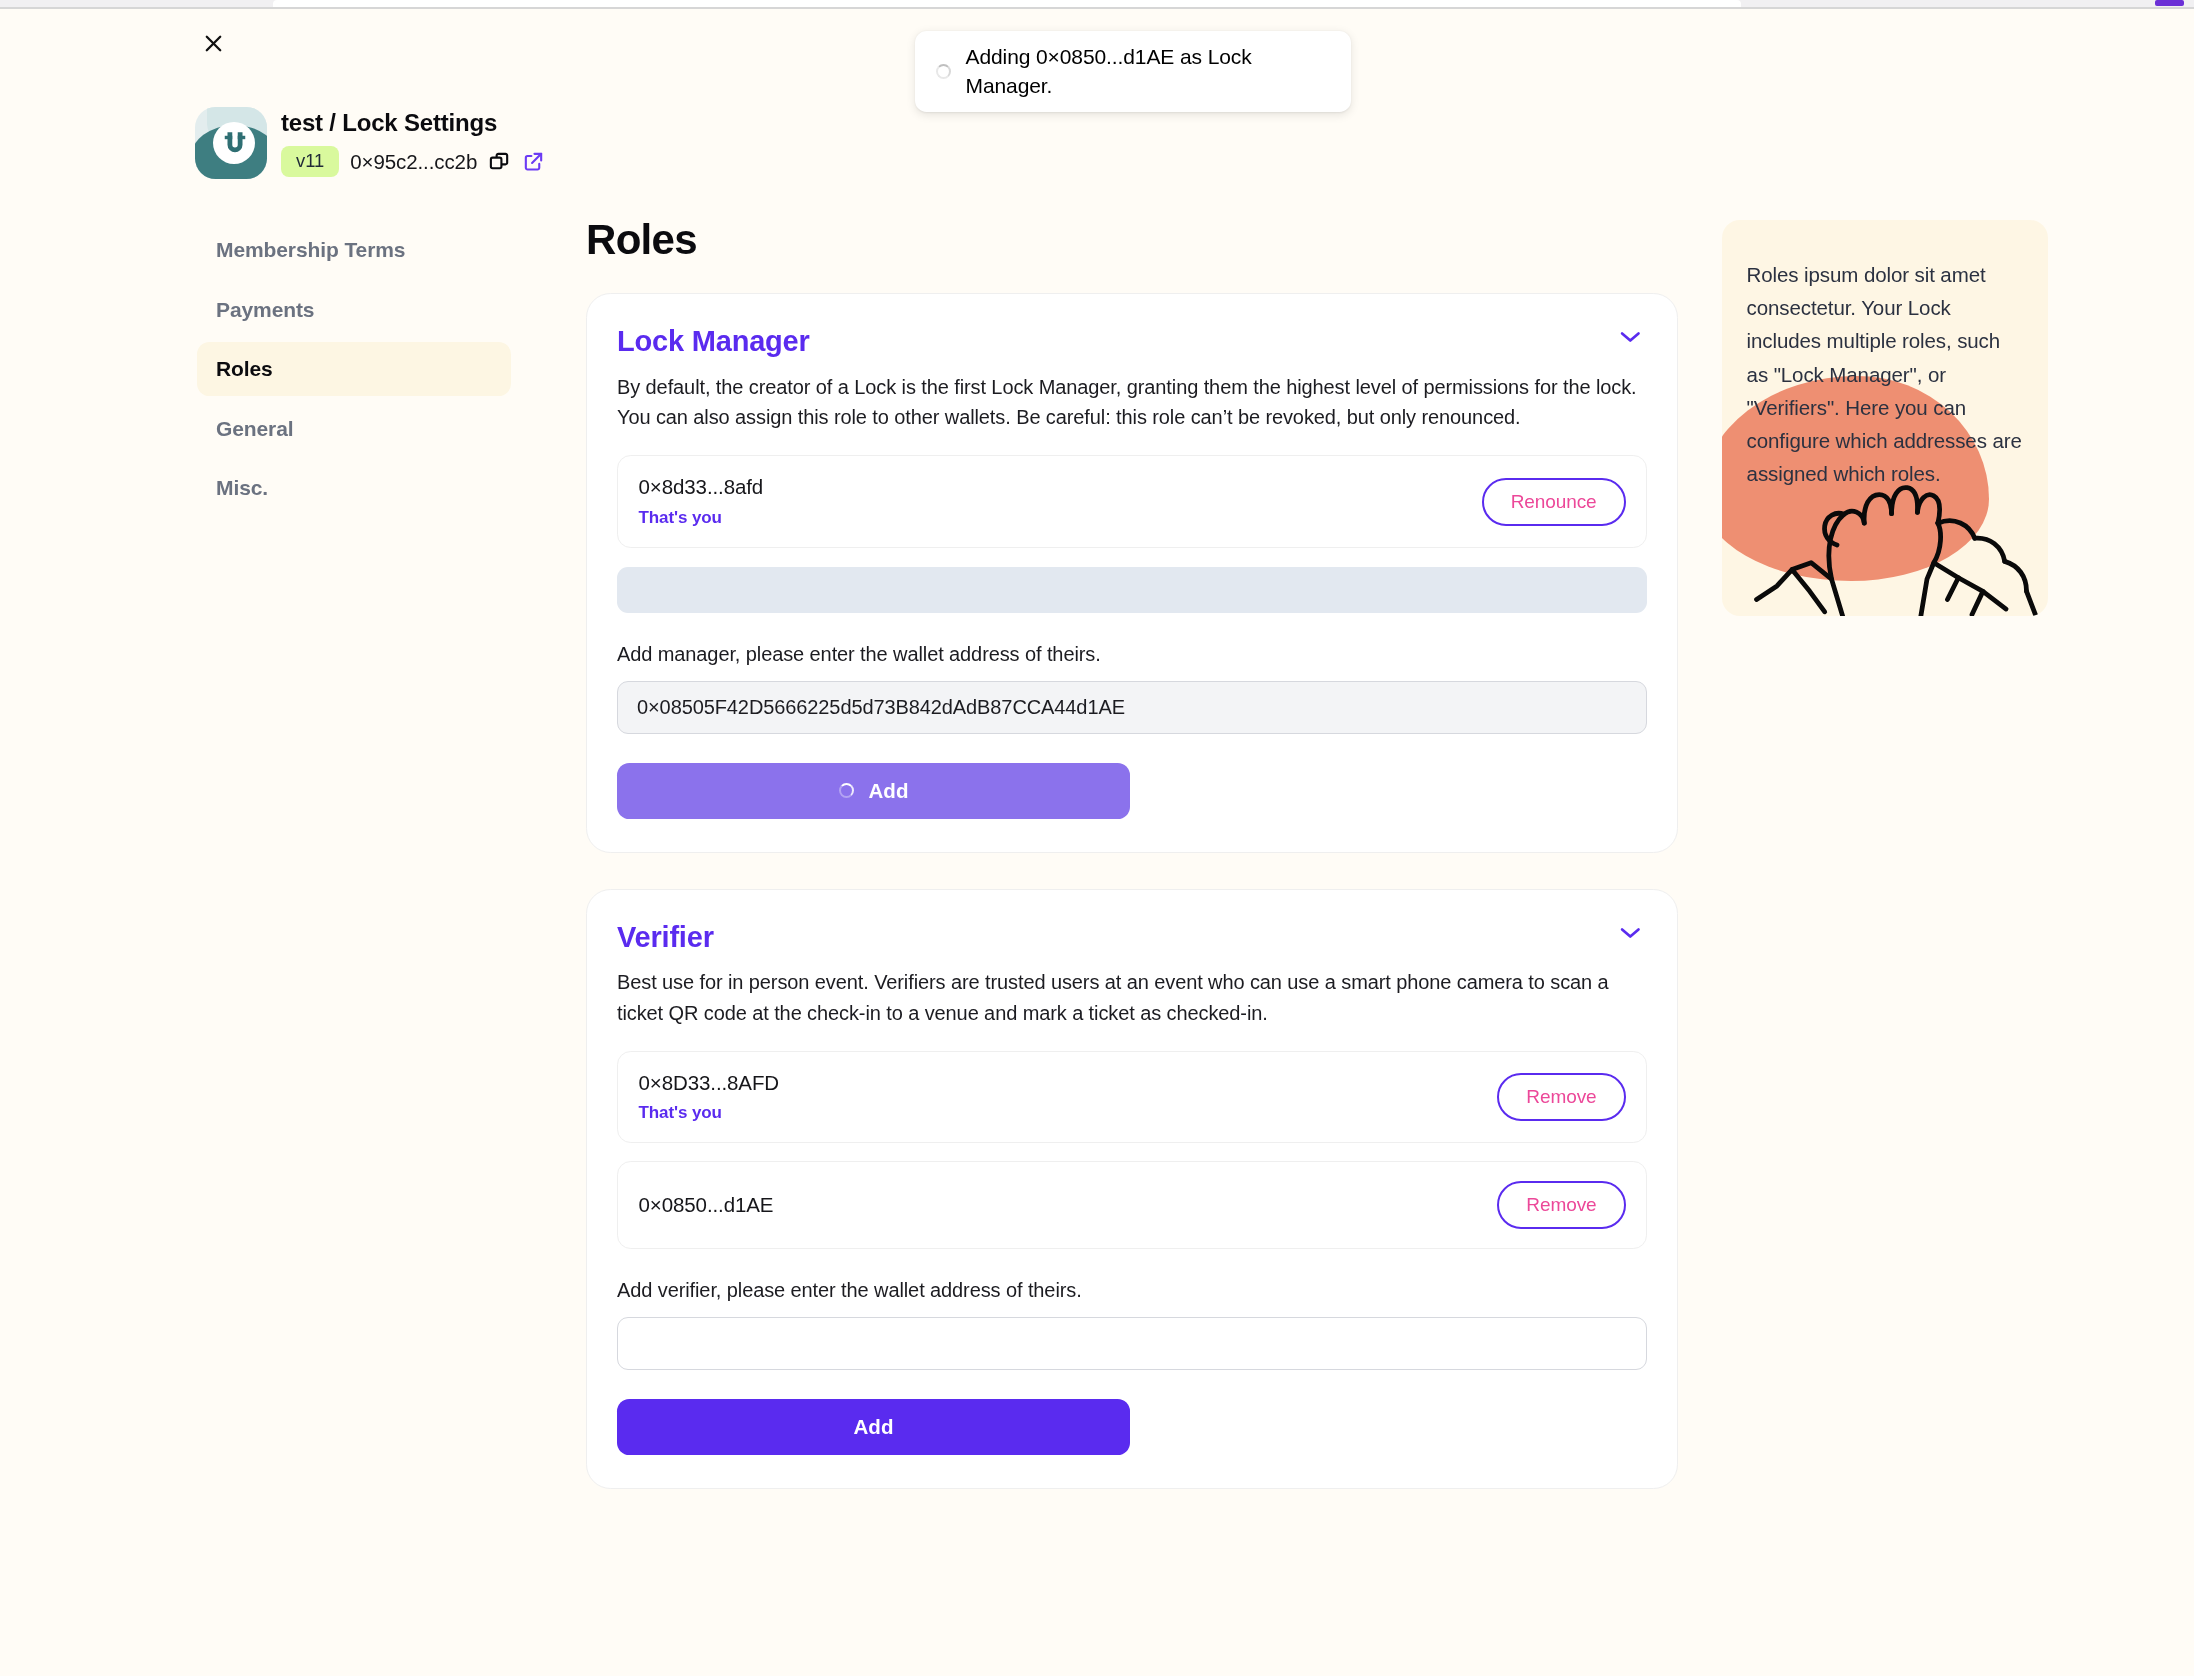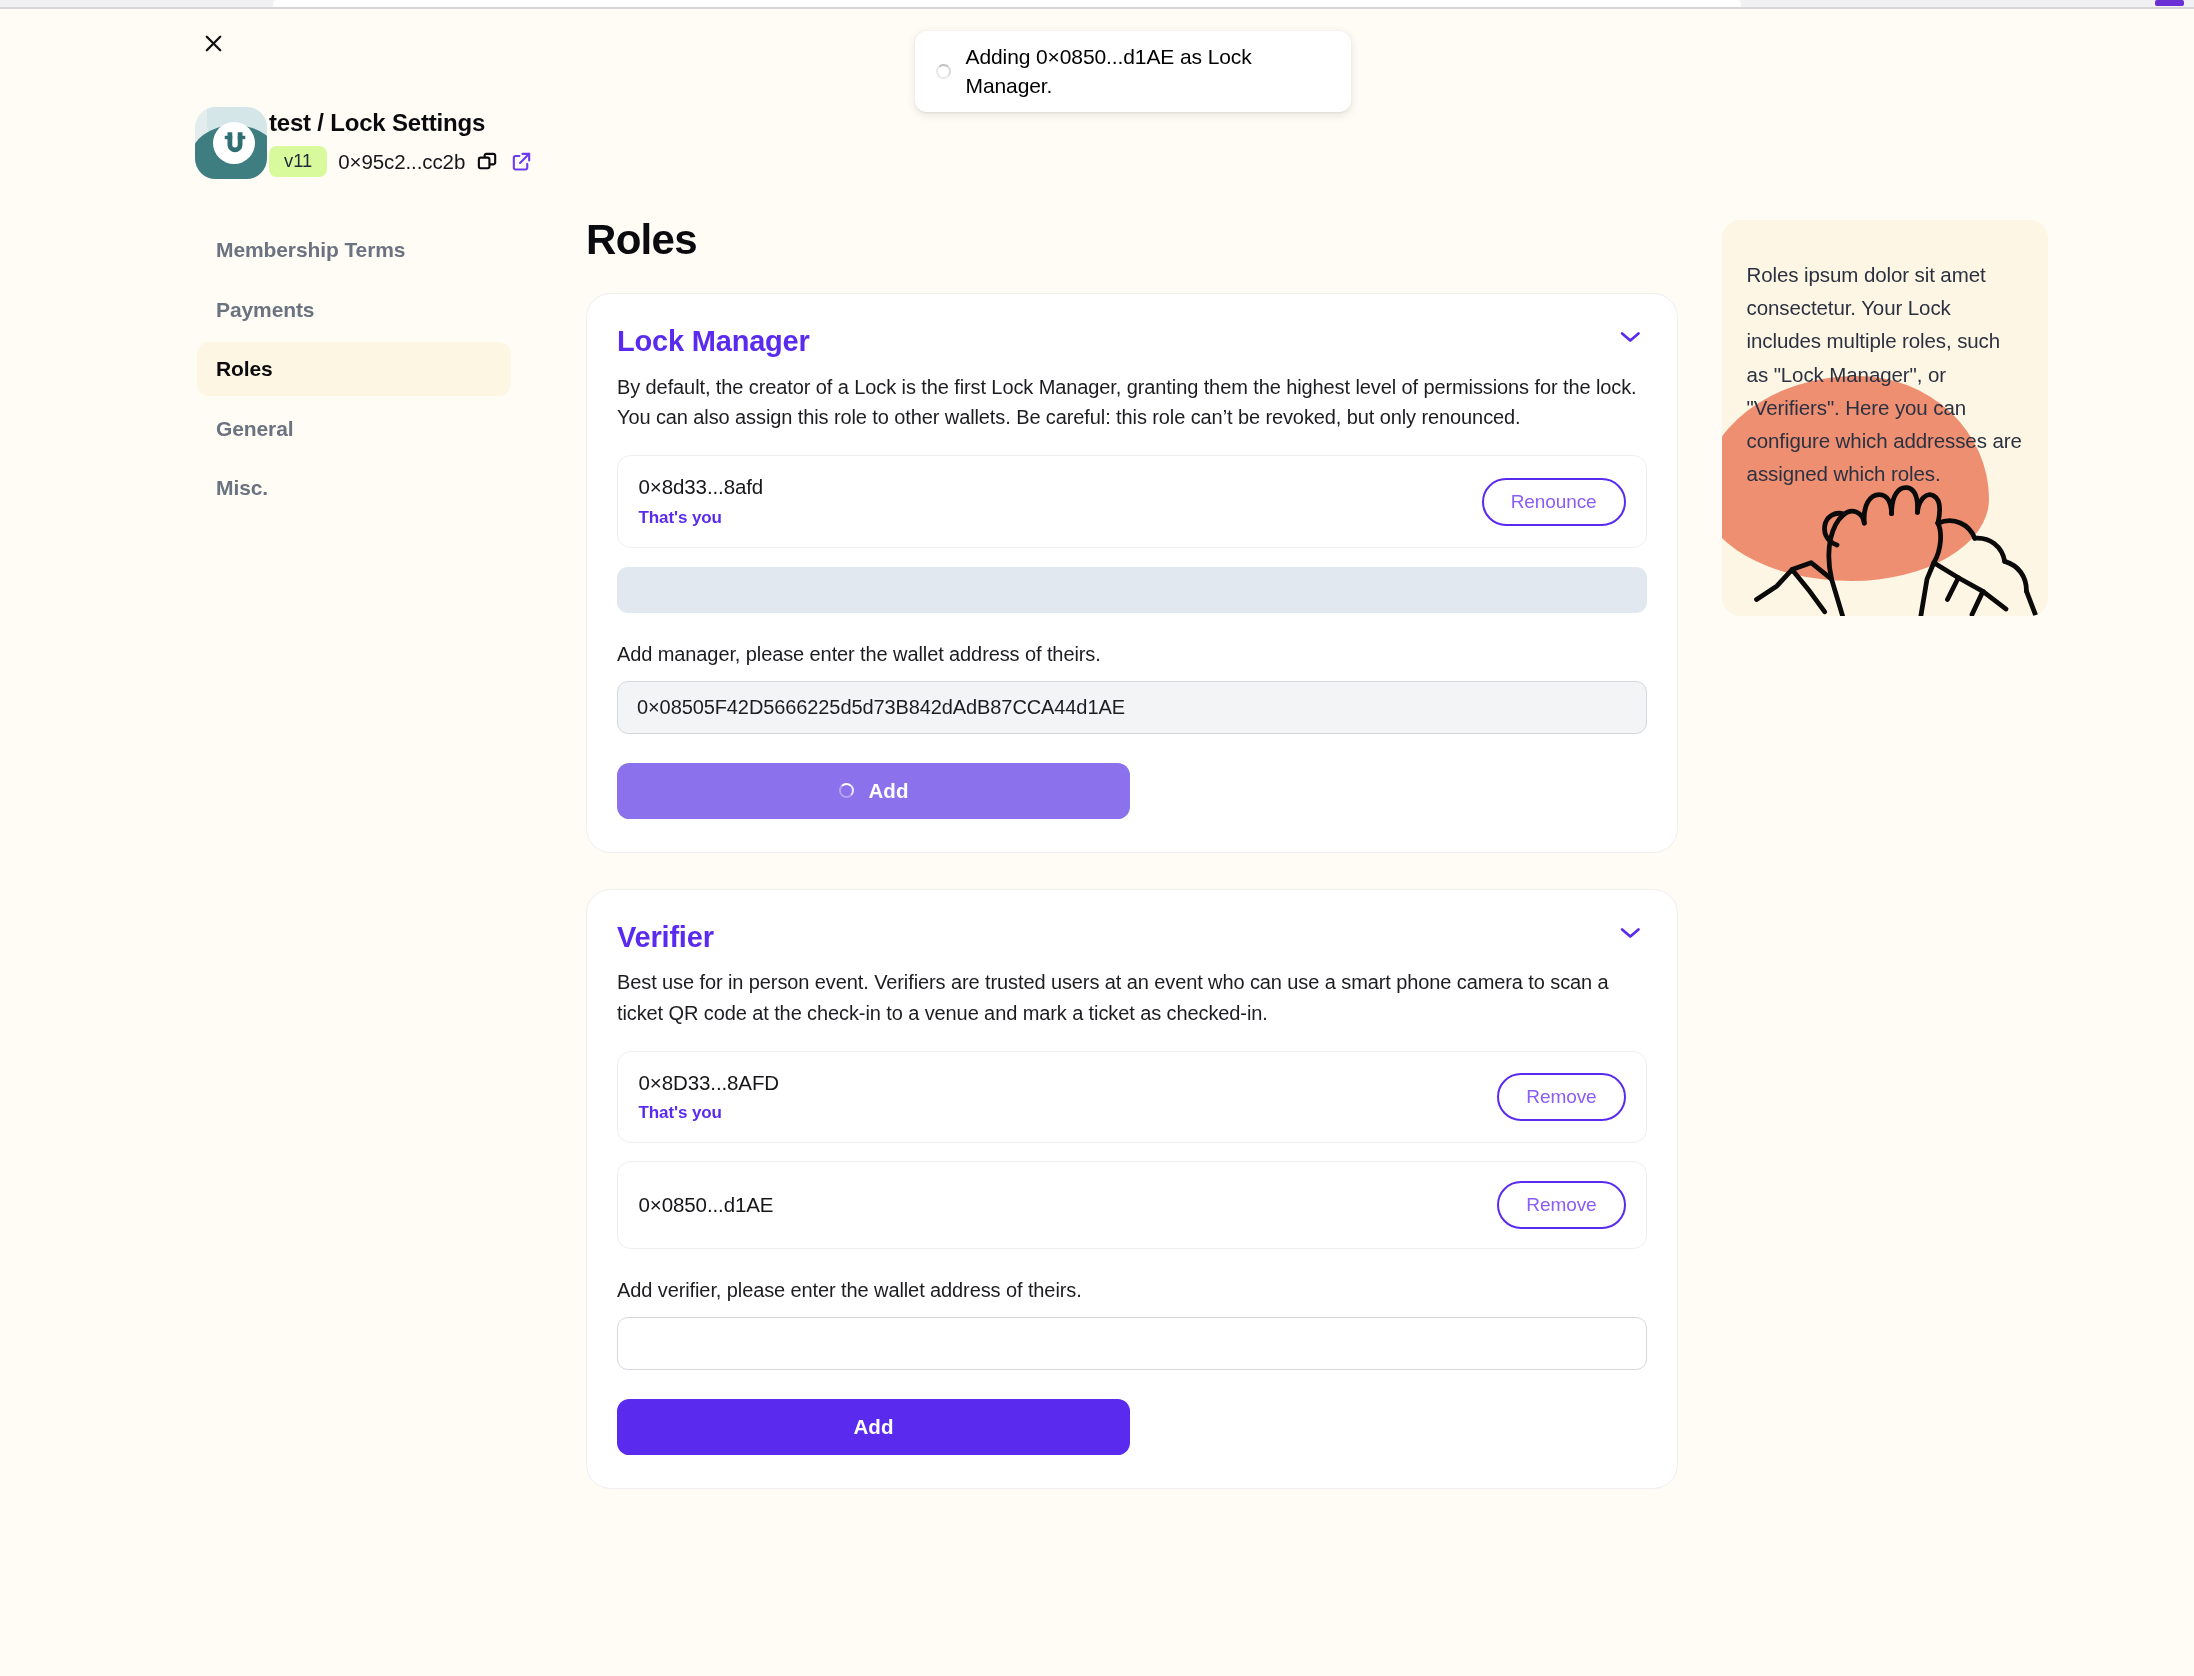--- a/index.html
+++ b/index.html
@@ -61,21 +61,21 @@
     border-right-color: #D8D8D8;
   }
   #toast-text {
     font-size: 21px; line-height: 1.35; color: #000000;
     letter-spacing: -0.1px;
   }
 
   
   #lock-header {
     position: absolute; top: 96px; left: 195px;
-    display: flex; align-items: flex-start; gap: 2px;
+    display: flex; align-items: flex-start; gap: 14px;
   }
   #lock-avatar {
     width: 72px; height: 72px; border-radius: 20.5px;
     background: #E3EDEE; position: relative; overflow: hidden;
     flex: 0 0 auto;
   }
   #lock-avatar .teal-blob {
     position: absolute; left: -5.5px; top: 18px;
     width: 89px; height: 75px;
     background: #3E7E81;
@@ -170,21 +170,21 @@
   }
   .member-row + .member-row { margin-top: 18px; }
   .member-addr {
     font-size: 20.5px; color: #16161A; letter-spacing: -0.1px;
   }
   .member-you {
     font-size: 17px; color: #5A2BEF; font-weight: 700;
     margin-top: 8.2px; letter-spacing: -0.1px;
   }
   .pill-btn {
-    border: 2px solid #5A2BEF; color: #8b5cf6; background: #FFFFFF;
+    border: 2px solid #5A2BEF; color: #ec4899; background: #FFFFFF;
     border-radius: 682px; padding: 11px 27px;
     font-size: 19px; cursor: pointer;
     font-family: "Liberation Sans", sans-serif;
     letter-spacing: -0.1px;
   }
 
   #manager-skeleton {
     margin-top: 19px; height: 46px; border-radius: 11px;
     background: #E2E8F0;
   }

